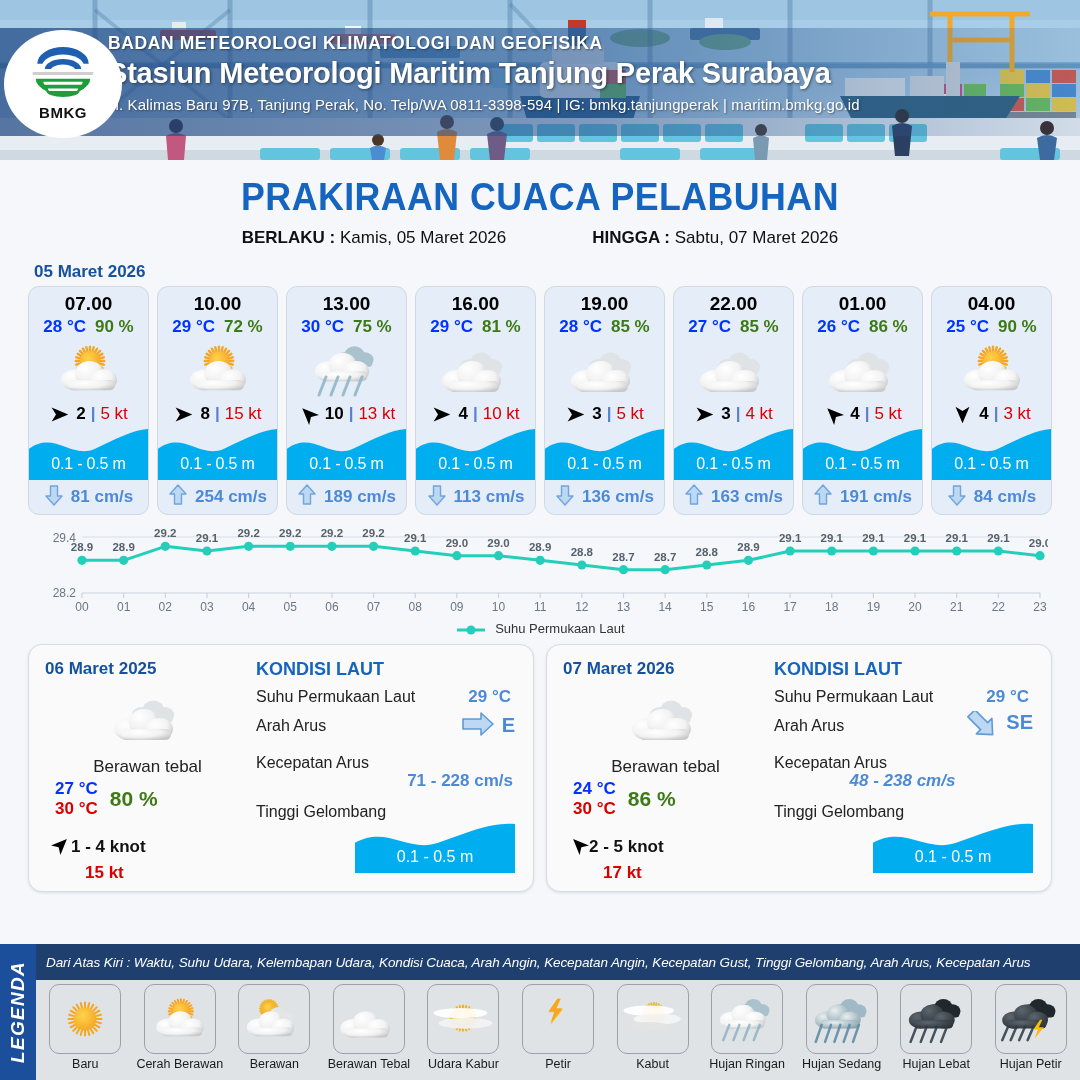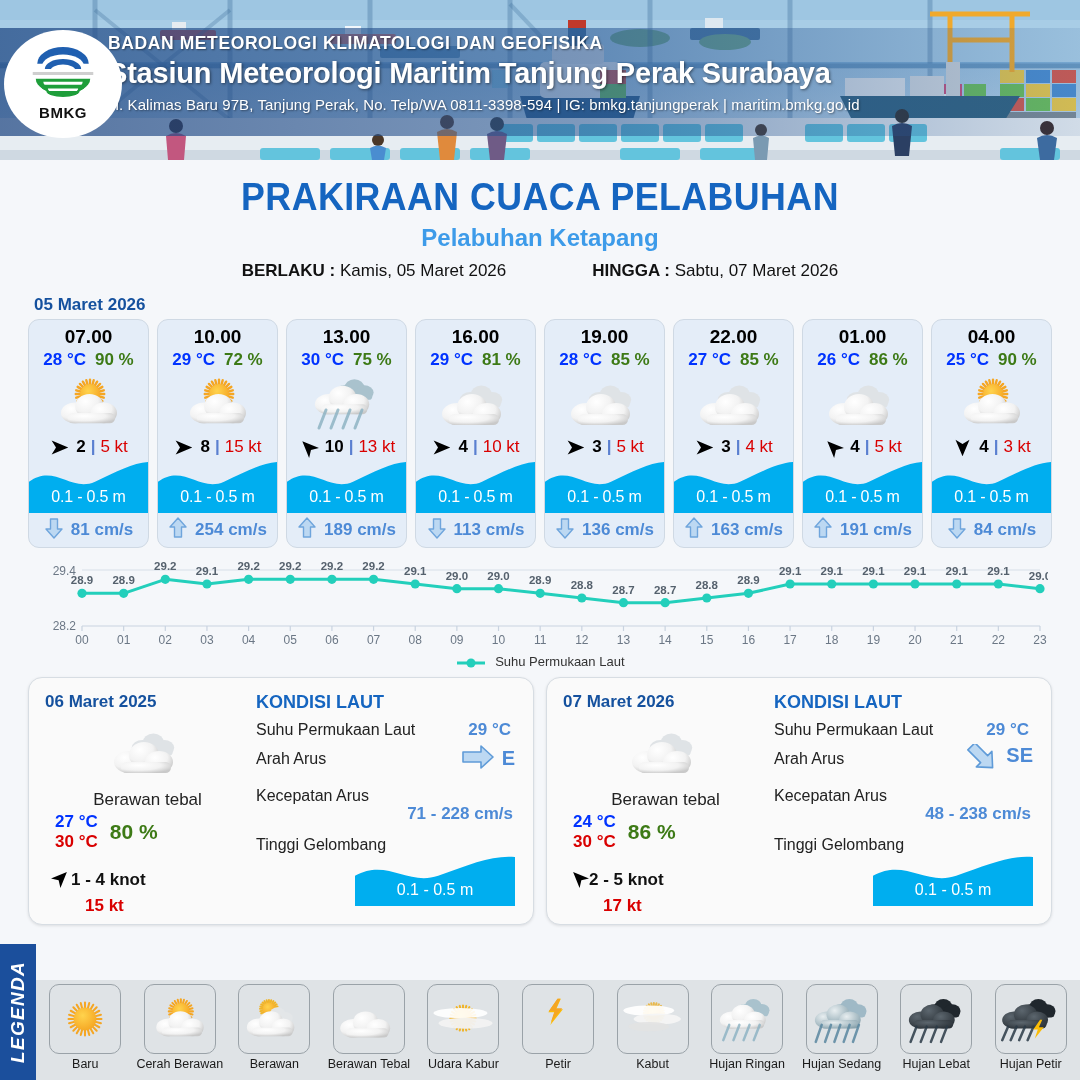--- a/index.html
+++ b/index.html
@@ -299,21 +299,20 @@
 
   <div class="hdr-text">
     <div class="hdr-l1">BADAN METEOROLOGI KLIMATOLOGI DAN GEOFISIKA</div>
     <div class="hdr-l2">Stasiun Meteorologi Maritim Tanjung Perak Surabaya</div>
     <div class="hdr-l3">Jl. Kalimas Baru 97B, Tanjung Perak, No. Telp/WA 0811-3398-594 | IG: bmkg.tanjungperak | maritim.bmkg.go.id</div>
   </div>
 </div>
 
 <div class="title-wrap">
   <div class="title-main">PRAKIRAAN CUACA PELABUHAN</div>
-  <div class="title-sub">Pelabuhan Ketapang</div>
   <div class="valid-row">
     <div>
       <span class="valid-key">BERLAKU :</span>
       <span class="valid-val">Kamis, 05 Maret 2026</span>
     </div>
     <div>
       <span class="valid-key">HINGGA :</span>
       <span class="valid-val">Sabtu, 07 Maret 2026</span>
     </div>
   </div>
@@ -1223,21 +1222,21 @@
       <path d="M2 8 L20 8 L20 2 L32 13 L20 24 L20 18 L2 18 Z" fill="#bcd8f2" stroke="#5f9bd8" stroke-width="1.6" stroke-linejoin="round"></path>
     </g>
               </svg></span>
           <span class="p-val" style="font-size:20px;">SE</span>
         </span>
       </div>
 
       <div class="p-row" style="position:relative; margin-top:12px;">
         <span class="p-label">Kecepatan Arus</span>
       </div>
-      <div style="text-align:right; padding-right:4px; margin-top:-4px;">
+      <div style="text-align:center; padding-right:4px; margin-top:-4px;font-style:italic;">
         <span class="p-val">48 - 238 cm/s</span>
       </div>
 
       <div class="p-row" style="margin-top:8px;">
         <span class="p-label">Tinggi Gelombang</span>
       </div>
 
       <div class="p-wavebox">
         <svg width="160" height="52" viewBox="0 0 160 52" preserveAspectRatio="none">
     <path d="M0 21.84 C 32 4.16, 52.800000000000004 32.24, 83.2 21.84
@@ -1247,20 +1246,21 @@
         <div class="lbl">0.1 - 0.5 m</div>
       </div>
     </div>
     </div>
   </div>
 
 <div class="legend-bar">
   <div class="legend-side">
     <span>LEGENDA</span>
   </div>
+  <div class="legend-note">Dari Atas Kiri : Waktu, Suhu Udara, Kelembapan Udara, Kondisi Cuaca, Arah Angin, Kecepatan Angin, Kecepatan Gust, Tinggi Gelombang, Arah Arus, Kecepatan Arus</div>
   <div class="legend-items" id="legend-items">
       <div class="leg-item">
     <div class="leg-box">
           <svg width="66" height="50" viewBox="0 0 78 58">
             <defs>
     <radialGradient id="cgcerah" cx="35%" cy="30%" r="75%">
       <stop offset="0%" stop-color="#ffffff"></stop>
                 <stop offset="60%" stop-color="#f2f2f2"></stop>
                 <stop offset="100%" stop-color="#c9c9c9"></stop>
     </radialGradient>

